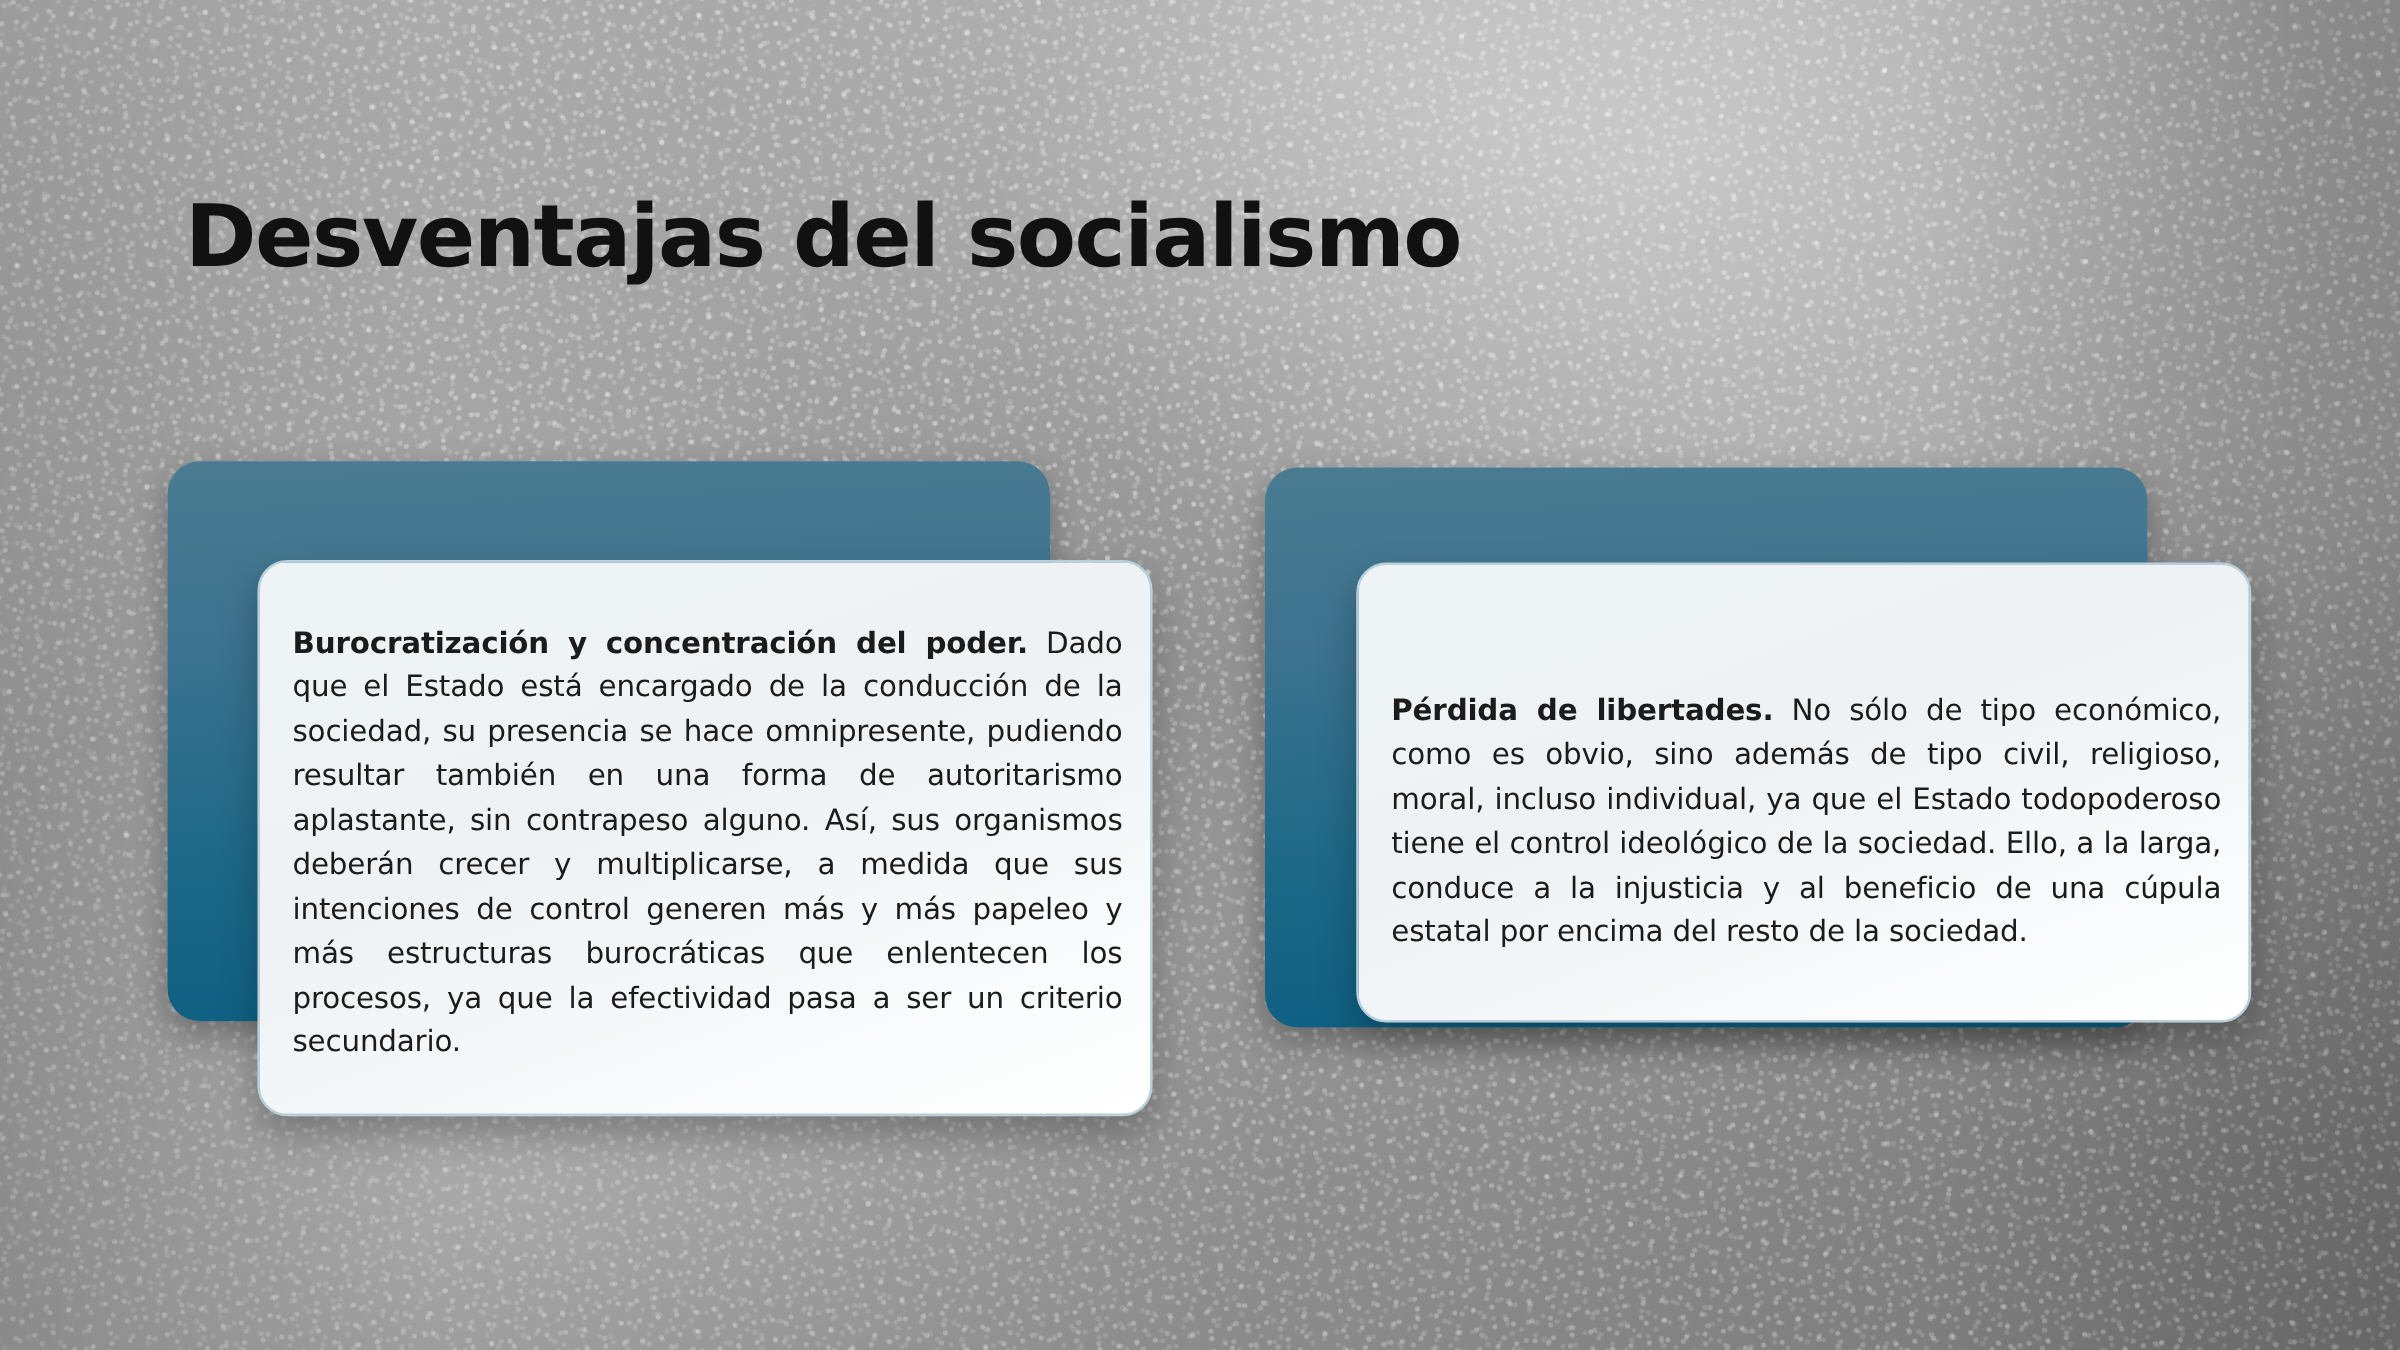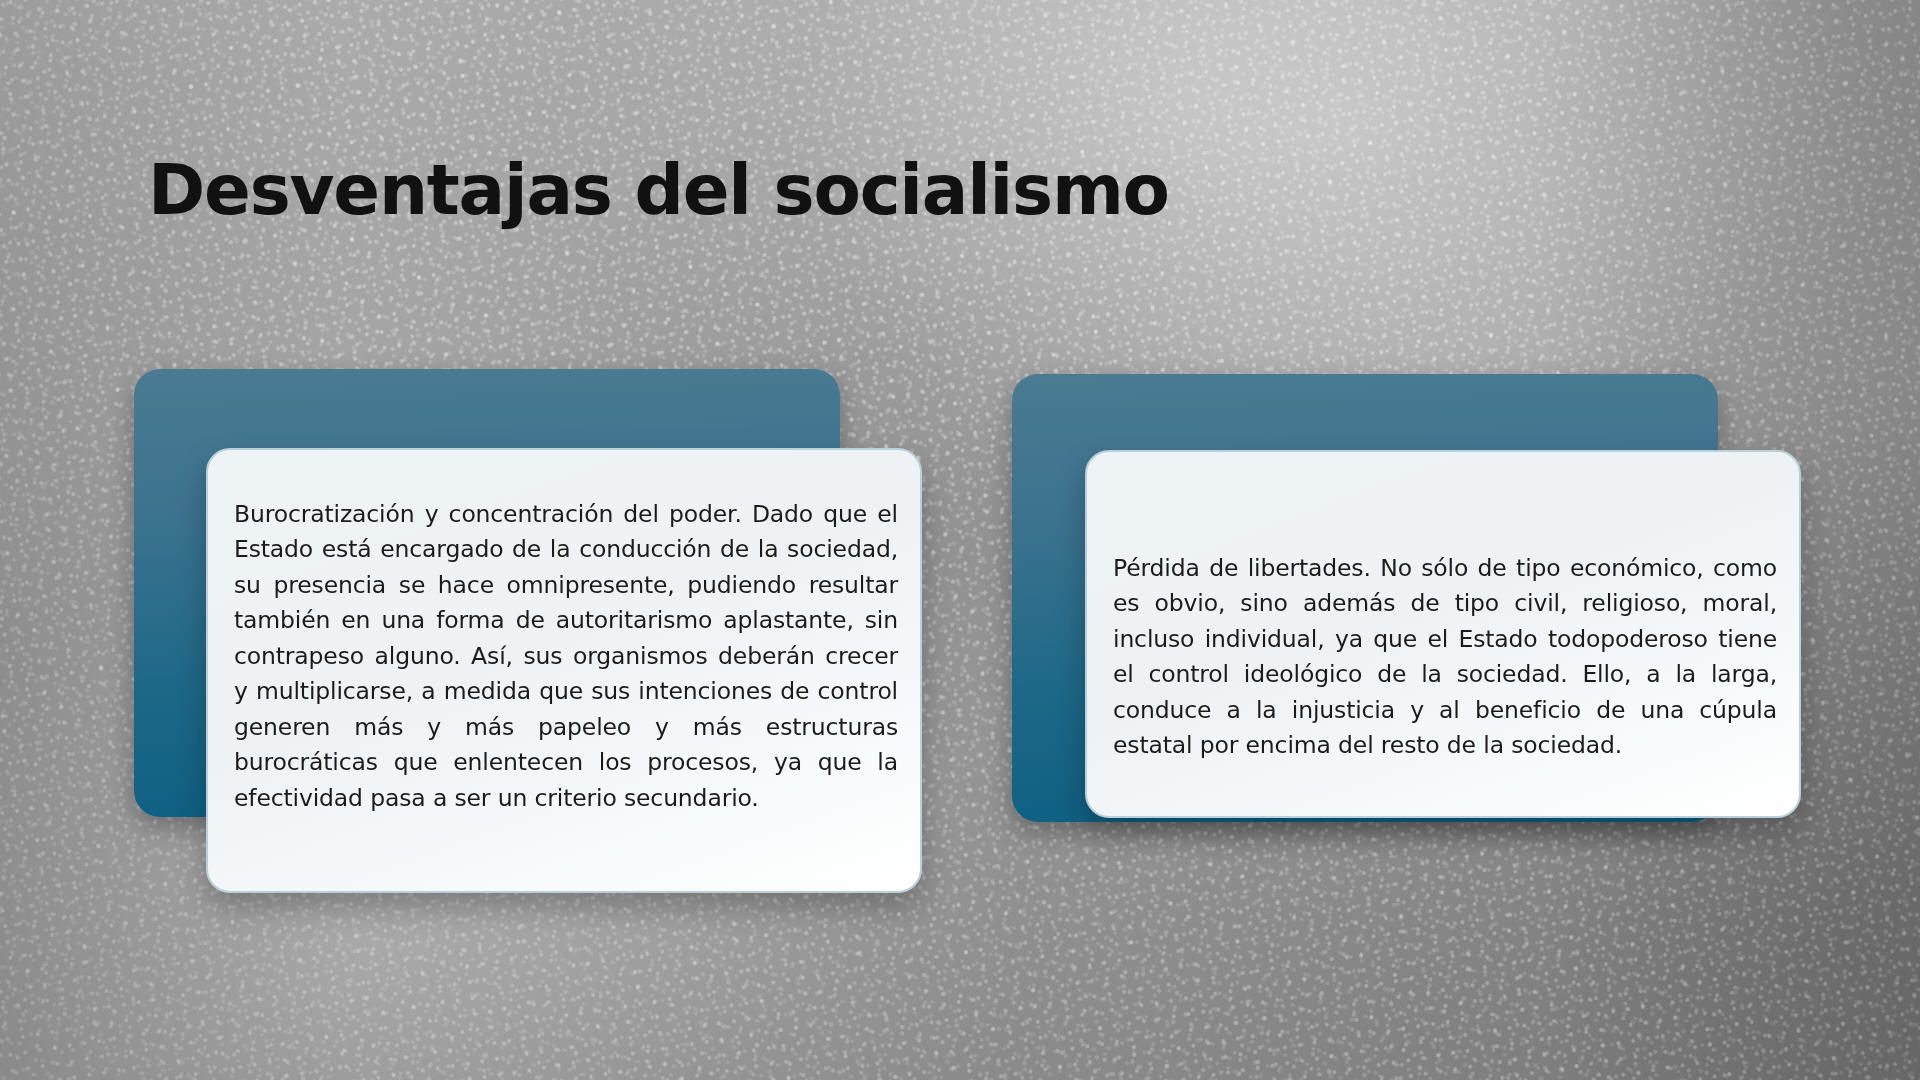--- a/index.html
+++ b/index.html
@@ -104,21 +104,21 @@
     position: absolute;
     color: #1b1b1b;
     text-align: justify;
     text-justify: inter-word;
     font-size: 23.5px;
     line-height: 35.5px;
     font-family: "DejaVu Sans", sans-serif;
     font-weight: 400;
     letter-spacing: -0.15px;
   }
-  .card-text b { font-weight: 400; margin-top: 46px; }
+  .card-text b { font-weight: 700; margin-top: 46px; }
 
   
   #group-left { left: 0; top: 0; }
   #blue-left  { left: 134px;  top: 369px; width: 706px; height: 448px; }
   #white-left { left: 206px;  top: 448px; width: 716px; height: 445px; }
   #text-left  { left: 26px;   top: 23px;  width: 664px; }
 
   
   #group-right { left: 0; top: 0; }
   #blue-right  { left: 1012px; top: 374px; width: 706px; height: 448px; }

